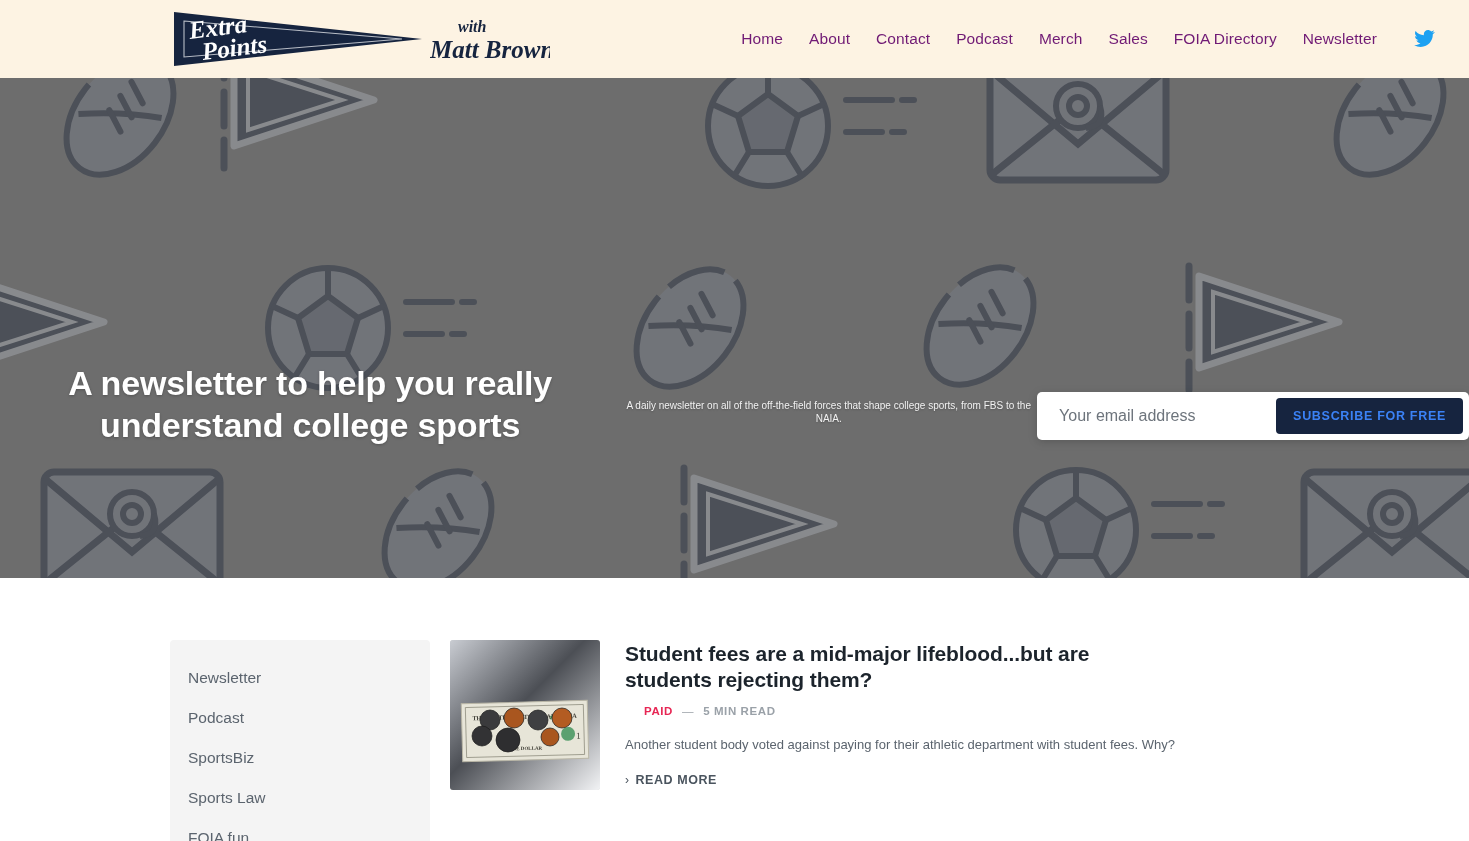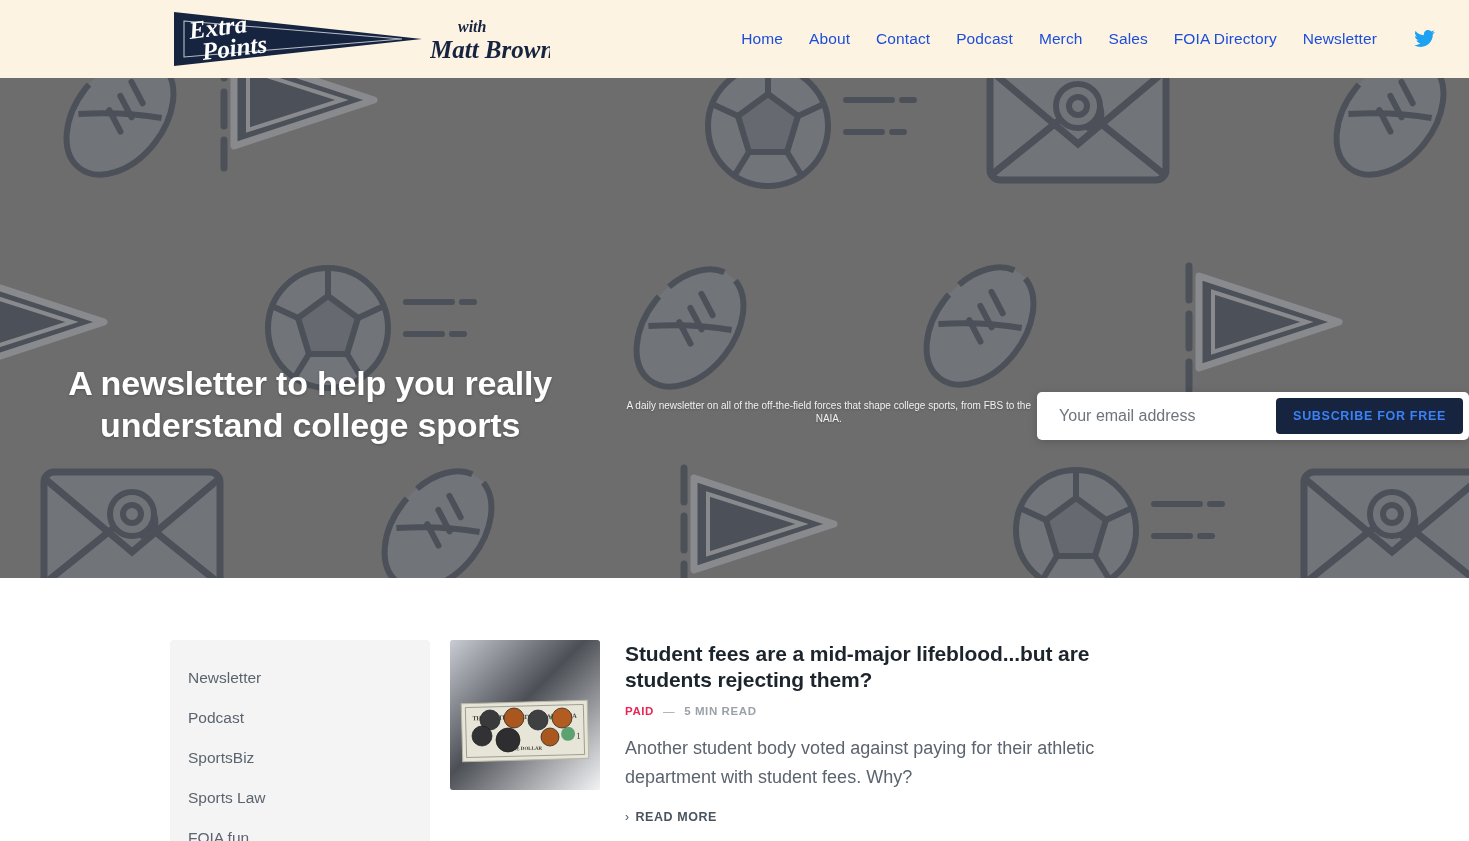--- a/index.html
+++ b/index.html
@@ -26,21 +26,21 @@
   .logo{ display:flex; align-items:center; gap:2px; flex:0 0 auto; }
   .logo svg{ display:block; }
   .nav{
     margin-left:auto;
     display:flex;
     align-items:center;
     gap:26px;
     padding-right:10px;
   }
   .nav a{
-    color:#1d4ed8;
+    color:#701a75;
     text-decoration:none;
     font-size:15.5px;
     letter-spacing:.1px;
     white-space:nowrap;
   }
   .twitter-icon{ display:flex; align-items:center; margin-left:10px; }
 
   
   .hero{
     position:relative;
@@ -181,26 +181,26 @@
   }
   .post-meta{
     margin-top:11px;
     display:flex;
     align-items:center;
     gap:9px;
     font-size:11.5px;
     font-weight:700;
     letter-spacing:.6px;
   }
-  .badge-paid{ color:#e72654; }
+  .badge-paid{ color:#e72654;margin-left:19px; }
   .meta-dash{ color:#9aa1a8; font-weight:400; }
   .meta-read{ color:#9aa1a8; }
   .post-excerpt{
     margin:17px 0 0;
-    font-size:18px;
+    font-size:13px;
     line-height:1.62;
     color:#5b646e;
     max-width:560px;
   }
   .read-more{
     margin-top:18px;
     display:inline-flex;
     align-items:center;
     gap:6px;
     color:#4a545e;

